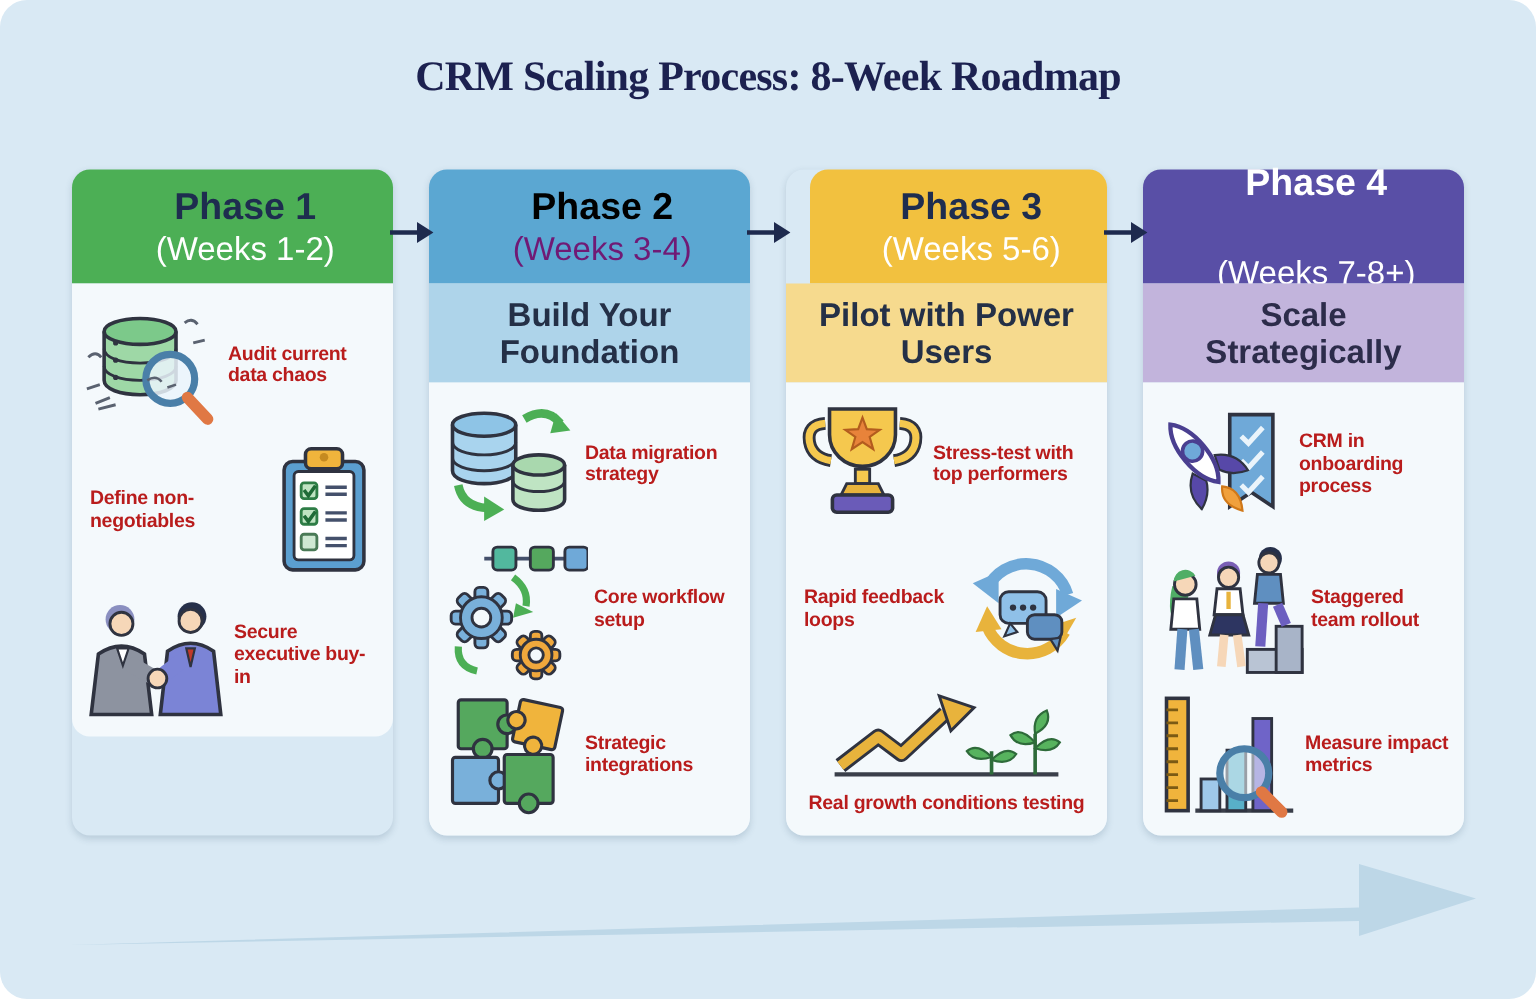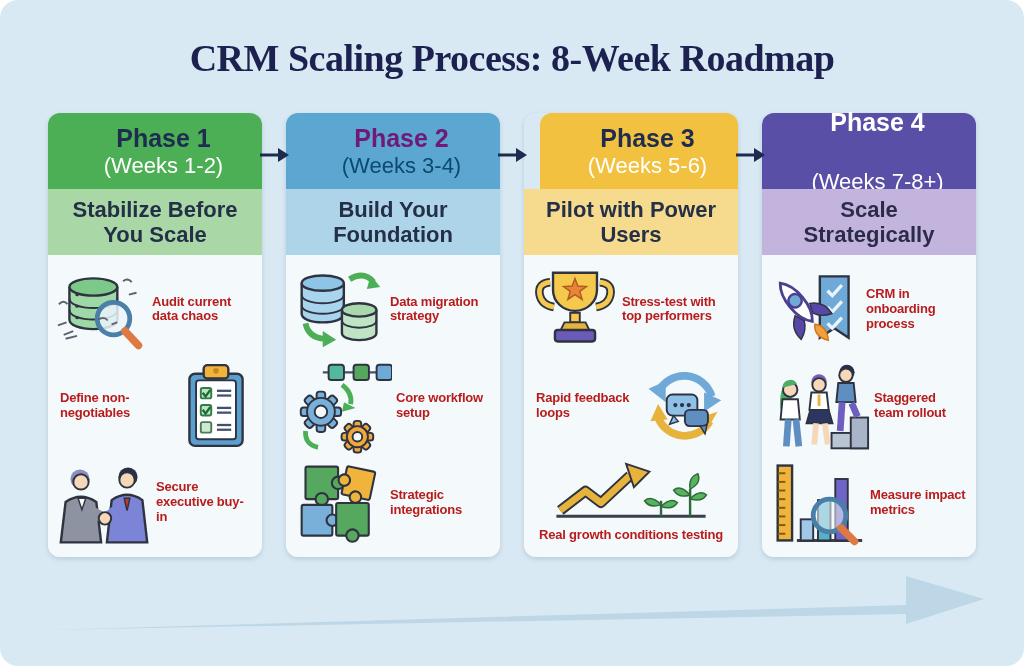--- a/index.html
+++ b/index.html
@@ -1,17 +1,17 @@
 <!DOCTYPE html>
 <html><head>
 <meta charset="utf-8">
 <style>
   html,body{margin:0;padding:0;background:#ffffff;}
   .canvas{position:relative;width:1024px;height:666px;background:#d9e9f4;border-radius:18px;overflow:hidden;font-family:"Liberation Sans",sans-serif;}
-  .title{position:absolute;top:36px;left:0;width:100%;text-align:center;font-family:"Liberation Serif",serif;font-weight:bold;font-size:38px;letter-spacing:-0.5px;}
+  .title{position:absolute;top:36px;left:0;width:100%;text-align:center;font-family:"Liberation Serif",serif;font-weight:bold;font-size:28px;letter-spacing:-0.5px;}
   .cols{position:absolute;top:113px;left:48px;width:928px;display:flex;gap:24px;}
   .col{width:214px;display:flex;flex-direction:column;box-shadow:0 2px 5px rgba(40,70,100,0.18);border-radius:12px;}
   .hdr{height:76px;border-radius:12px 12px 0 0;display:flex;flex-direction:column;align-items:center;justify-content:center;line-height:1.15;padding-left:17px;}
   .phname{font-weight:bold;font-size:25px;}
   .phweeks{font-size:22px;}
   .sub{height:66px;display:flex;align-items:center;justify-content:center;text-align:center;font-weight:bold;font-size:22px;line-height:1.15;padding:0 10px;box-sizing:border-box;}
   .bod{height:302px;background:#f4f9fc;border-radius:0 0 12px 12px;padding:6px 8px;box-sizing:border-box;display:flex;flex-direction:column;}
   .row{flex:1;display:flex;align-items:center;gap:4px;}
   .row .ic{flex:0 0 auto;display:flex;align-items:center;justify-content:center;}
   .row .tx{flex:1;font-size:13px;font-weight:600;color:#b91c1c;line-height:1.14;letter-spacing:-0.2px;}
@@ -29,21 +29,20 @@
 
   <div class="title" style="color: rgb(28, 33, 80);">CRM Scaling Process: 8-Week Roadmap</div>
 
   <div class="cols">
 
     <div class="col">
       <div class="hdr" style="background-color: rgb(76, 175, 85);">
         <div class="phname" style="color: rgb(30, 45, 79);">Phase 1</div>
         <div class="phweeks" style="color: rgb(255, 255, 255);">(Weeks 1-2)</div>
       </div>
-      <div class="sub" style="background-color: rgb(169, 215, 166); color: rgb(36, 48, 71);">Stabilize Before You Scale</div>
       <div class="bod">
         <div class="row">
           <div class="ic">
             <svg width="92" height="88" viewBox="0 0 96 90">
               <path d="M14,22 v34 c0,6 11,10 25,10 s25,-4 25,-10 v-34" fill="#9ed8a6" stroke="#2f3340" stroke-width="2.5"></path>
               <ellipse cx="39" cy="22" rx="25" ry="9" fill="#7cc98a" stroke="#2f3340" stroke-width="2.5"></ellipse>
               <path d="M14,34 c0,6 11,10 25,10 s25,-4 25,-10" fill="none" stroke="#2f3340" stroke-width="2"></path>
               <path d="M14,46 c0,6 11,10 25,10 s25,-4 25,-10" fill="none" stroke="#2f3340" stroke-width="2"></path>
               <circle cx="22" cy="30" r="1.8" fill="#2f3340"></circle>
                 <circle cx="22" cy="42" r="1.8" fill="#2f3340"></circle>
@@ -98,22 +97,22 @@
               <circle cx="51" cy="61" r="6.5" fill="#f6d7b8" stroke="#2f3340" stroke-width="2"></circle>
             </svg>
           </div>
           <div class="tx">Secure executive buy-in</div>
         </div>
       </div>
     </div>
 
     <div class="col">
       <div class="hdr" style="background-color: rgb(91, 167, 210);">
-        <div class="phname" style="color: #701a75;">Phase 2</div>
-        <div class="phweeks" style="color: #0c4a6e; text-align: center;">(Weeks 3-4)</div>
+        <div class="phname" style="color: #000000;">Phase 2</div>
+        <div class="phweeks" style="color: #701a75; text-align: center;">(Weeks 3-4)</div>
       </div>
       <div class="sub" style="background-color: rgb(174, 212, 234); color: rgb(36, 48, 71);">Build Your Foundation</div>
       <div class="bod">
         <div class="row">
           <div class="ic">
             <svg width="92" height="88" viewBox="0 0 96 90">
               <path d="M8,18 v32 c0,5.5 10,9 22,9 s22,-3.5 22,-9 v-32" fill="#a9d4ee" stroke="#2f3340" stroke-width="2.5"></path>
               <ellipse cx="30" cy="18" rx="22" ry="8" fill="#8ec4e6" stroke="#2f3340" stroke-width="2.5"></ellipse>
               <path d="M8,30 c0,5.5 10,9 22,9 s22,-3.5 22,-9" fill="none" stroke="#2f3340" stroke-width="2"></path>
               <path d="M8,41 c0,5.5 10,9 22,9 s22,-3.5 22,-9" fill="none" stroke="#2f3340" stroke-width="2"></path>

